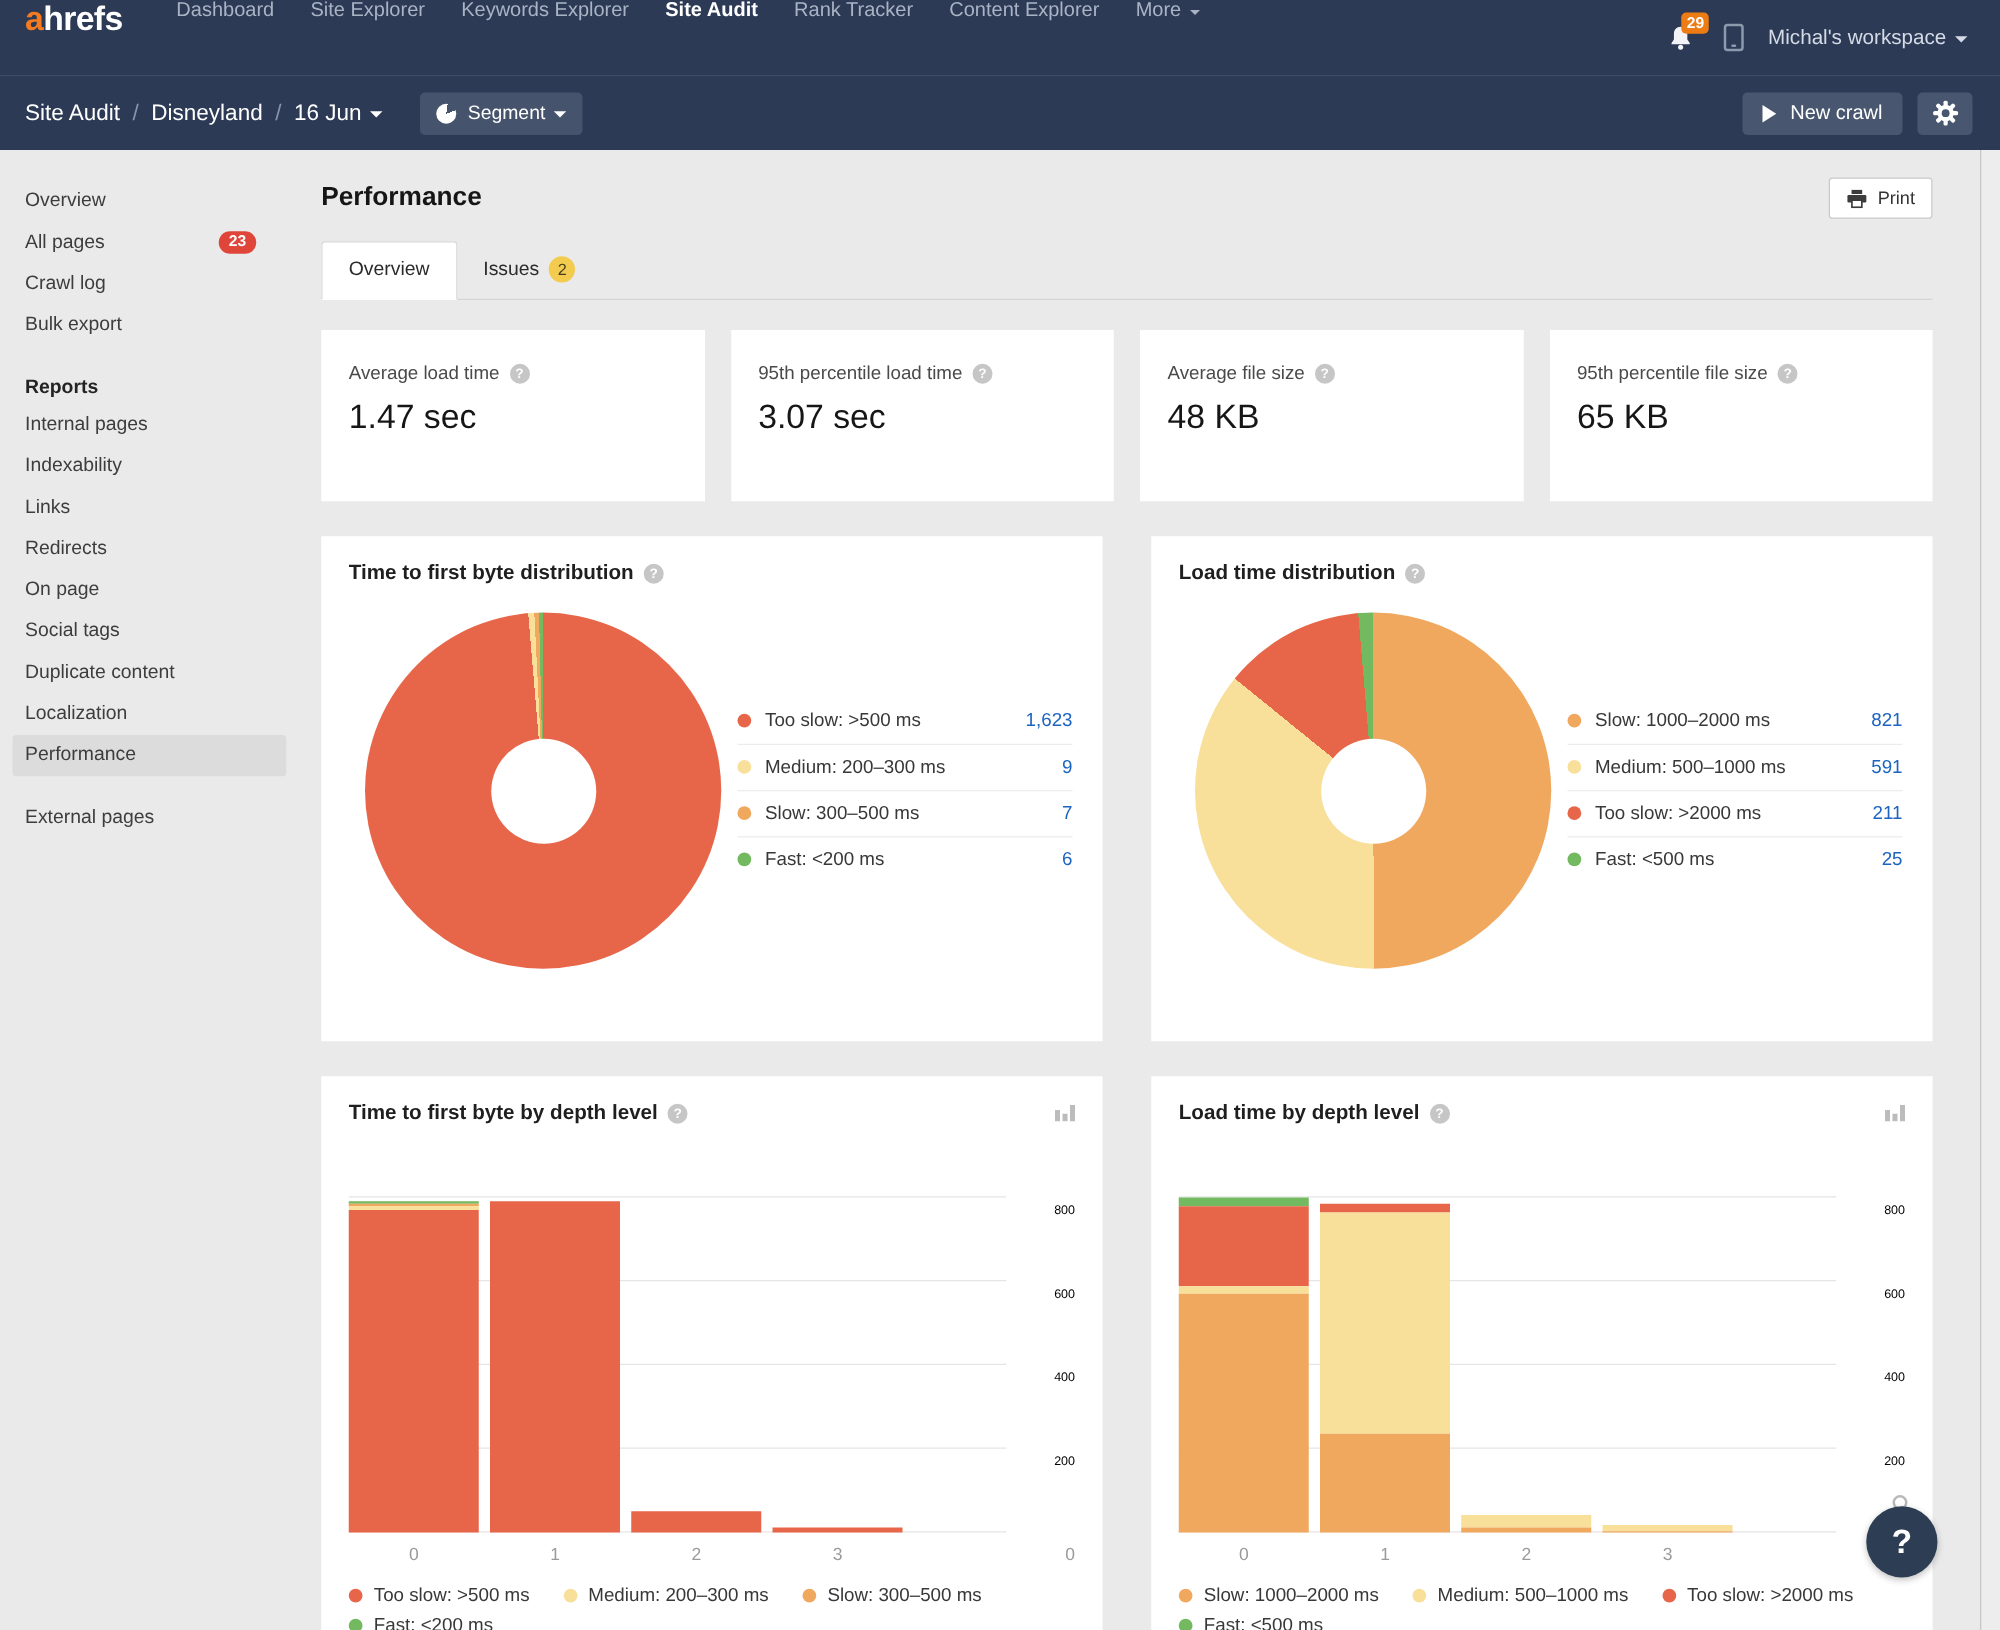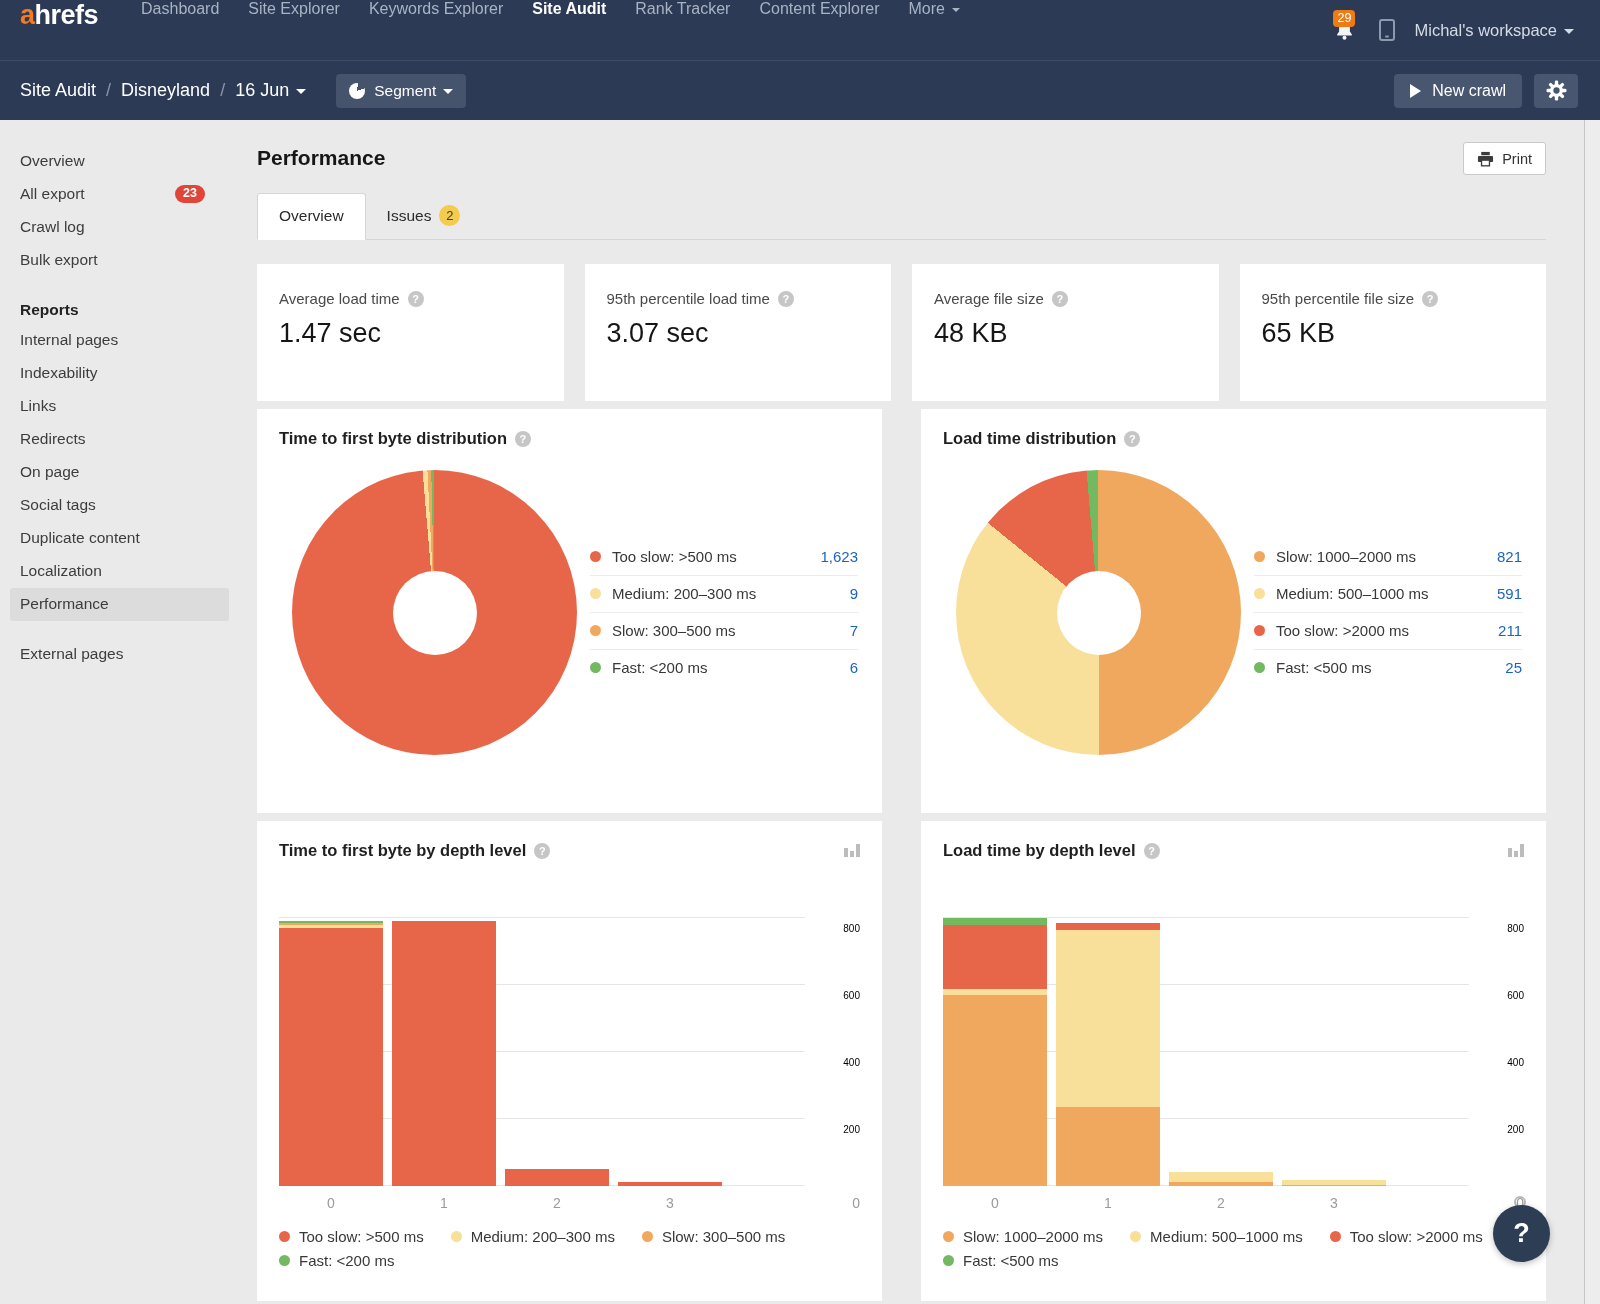--- a/index.html
+++ b/index.html
@@ -16,22 +16,22 @@
   }
   .logo { font-size:27px; font-weight:700; color:#fff; letter-spacing:-0.5px; cursor:pointer; margin-right:14px;}
   .logo .a { color:#f47b20; }
   .nav-item { color:#a9b3c4; font-size:16px; margin-left:29px; cursor:pointer; display:inline-flex; align-items:center;}
   .nav-item.active { color:#ffffff; font-weight:700; }
   .caret { width:0; height:0; border-left:5px solid transparent; border-right:5px solid transparent;
            border-top:5px solid currentColor; display:inline-block; margin-left:7px; position:relative; top:1px;}
   .nav-right { margin-left:auto; display:flex; align-items:center; }
   .bell-wrap { position:relative; margin-right:20px; cursor:pointer; }
   .notif-badge {
-    position:absolute; top:-8px; left:0; background:#ee7c15; color:#fff;
-    font-size:12.5px; font-weight:400; border-radius:4px; padding:1px 4px 2px; line-height:14px;
+    position:absolute; top:-8px; left:12px; background:#ee7c15; color:#fff;
+    font-size:12.5px; font-weight:700; border-radius:4px; padding:1px 4px 2px; line-height:14px;
   }
   .device-icon { margin-right:16px; cursor:pointer; display:flex; }
   .workspace { color:#d5dbe6; font-size:16.5px; display:flex; align-items:center; cursor:pointer; }
   
   .subnav {
     height:60px; background:#2c3a55; border-top:1px solid rgba(255,255,255,.09);
     display:flex; align-items:center; padding:0 22px 0 20px; position:relative; z-index:2;
   }
   .crumb { color:#fff; font-size:18px; cursor:pointer; display:inline-flex; align-items:center;}
   .crumb-sep { color:#8794aa; font-size:18px; margin:0 10px; }
@@ -75,21 +75,21 @@
   .tab-badge { width:21px; height:21px; border-radius:50%; background:#f3cb4e; color:#443d20;
     font-size:13px; display:flex; align-items:center; justify-content:center; margin-left:8px; }
   
   .stats-row { display:flex; gap:21px; margin-top:24px; }
   .stat-card { flex:1; background:#fff; height:137px; padding:26px 22px 0; }
   .stat-label { font-size:15px; color:#4a4a4a; display:flex; align-items:center; }
   .stat-value { font-size:27px; color:#161616; margin-top:11px; }
   .help-dot { width:16px; height:16px; border-radius:50%; background:#c6c6c6; color:#fff;
     font-size:11px; font-weight:700; display:inline-flex; align-items:center; justify-content:center;
     margin-left:8px; flex:none; cursor:pointer; }
-  .chart-row { display:flex; gap:39px; margin-top:8px; }
+  .chart-row { display:flex; gap:39px; margin-top:28px; }
   .chart-card { flex:1; background:#fff; padding:20px 22px; position:relative; min-width:0; }
   .donut-card { height:404px; }
   .bars-card { height:480px; }
   .chart-title-row { display:flex; align-items:center; }
   .chart-title { font-size:16.5px; font-weight:700; color:#1f1f1f; }
   .mini-bars { margin-left:auto; display:flex; align-items:flex-end; gap:2px; cursor:pointer; }
   .mini-bars i { display:block; width:4px; background:#bcbcbc; }
   
   .donut-wrap { display:flex; align-items:center; margin-top:22px; }
   .donut { width:285px; height:285px; border-radius:50%; position:relative; margin-left:13px; flex:none;}
@@ -188,21 +188,21 @@
     </div>
   </div>
 
   <div class="content">
     <aside id="sidebar">
         <div class="side-group">
           <div class="side-item">
             <span>Overview</span>
           </div>
           <div class="side-item">
-            <span>All export</span>
+            <span>All pages</span>
             <span class="count-badge">23</span>
           </div>
           <div class="side-item">
             <span>Crawl log</span>
           </div>
           <div class="side-item">
             <span>Bulk export</span>
           </div>
         </div>
         <div class="side-group">

